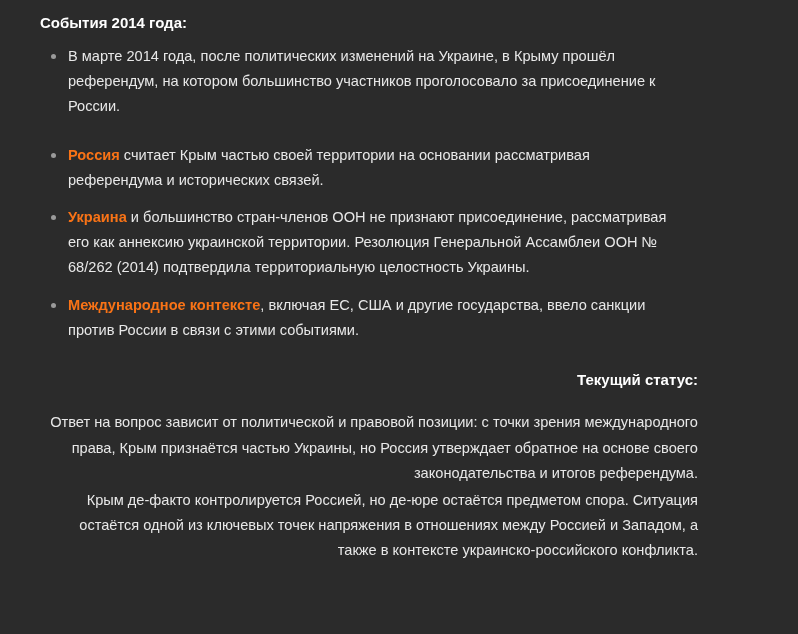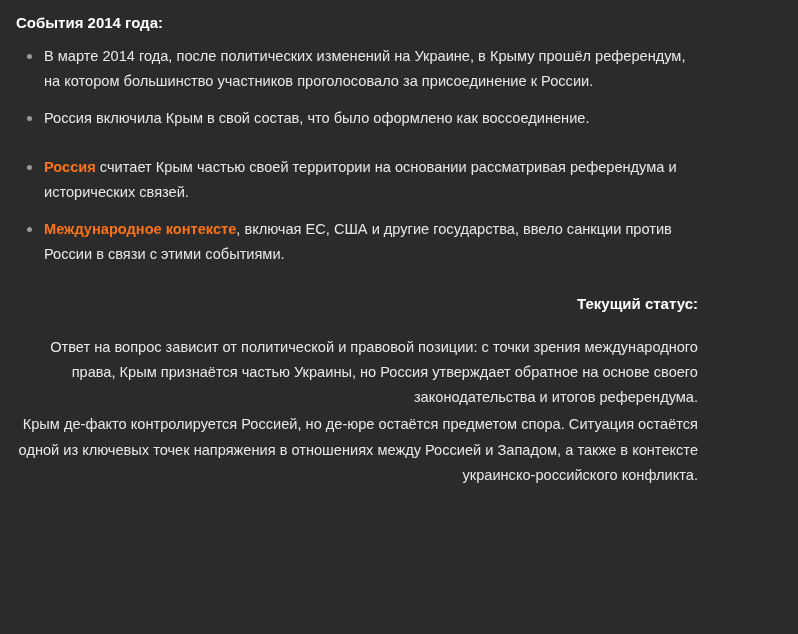--- a/index.html
+++ b/index.html
@@ -12,21 +12,21 @@
     height: 634px;
     overflow: hidden;
     font-family: "Liberation Sans", sans-serif;
     color: #ececec;
     -webkit-font-smoothing: antialiased;
   }
   .page {
     box-sizing: border-box;
     width: 726px;
     height: 634px;
-    padding: 8px 28px 0 16px;
+    padding: 8px 28px 0 40px;
     background: #2b2b2b;
   }
   .heading {
     font-size: 15px;
     font-weight: bold;
     color: #ffffff;
     margin: 0 0 10px 0;
     line-height: 1.45;
   }
   ul.bullets {
@@ -77,30 +77,30 @@
 <body>
 
 <div class="page">
 
   <section class="sec-events">
     <h3 class="heading">События 2014 года:</h3>
     <ul class="bullets">
       <li>
         <span>В марте 2014 года, после политических изменений на Украине, в Крыму прошёл референдум, на котором большинство участников проголосовало за присоединение к России.</span>
       </li>
-      <li>
-        <span>Россия включила Крым в свой состав, что было оформлено как воссоединение.</span>
-      </li>
     </ul>
   </section>
 
   <section class="sec-positions">
     <ul class="bullets">
       <li>
         <span class="b">Россия</span><span> считает Крым частью своей территории на основании рассматривая референдума и исторических связей.</span>
+      </li>
+      <li>
+        <span class="b">Украина</span><span> и большинство стран-членов ООН не признают присоединение, рассматривая его как аннексию украинской территории. Резолюция Генеральной Ассамблеи ООН № 68/262 (2014) подтвердила территориальную целостность Украины.</span>
       </li>
       <li>
         <span class="b">Международное контексте</span><span>, включая ЕС, США и другие государства, ввело санкции против России в связи с этими событиями.</span>
       </li>
     </ul>
   </section>
 
   <section class="sec-status">
     <h3 class="heading">Текущий статус:</h3>
     <p class="para gap">Ответ на вопрос зависит от политической и правовой позиции: с точки зрения международного права, Крым признаётся частью Украины, но Россия утверждает обратное на основе своего законодательства и итогов референдума.</p>

